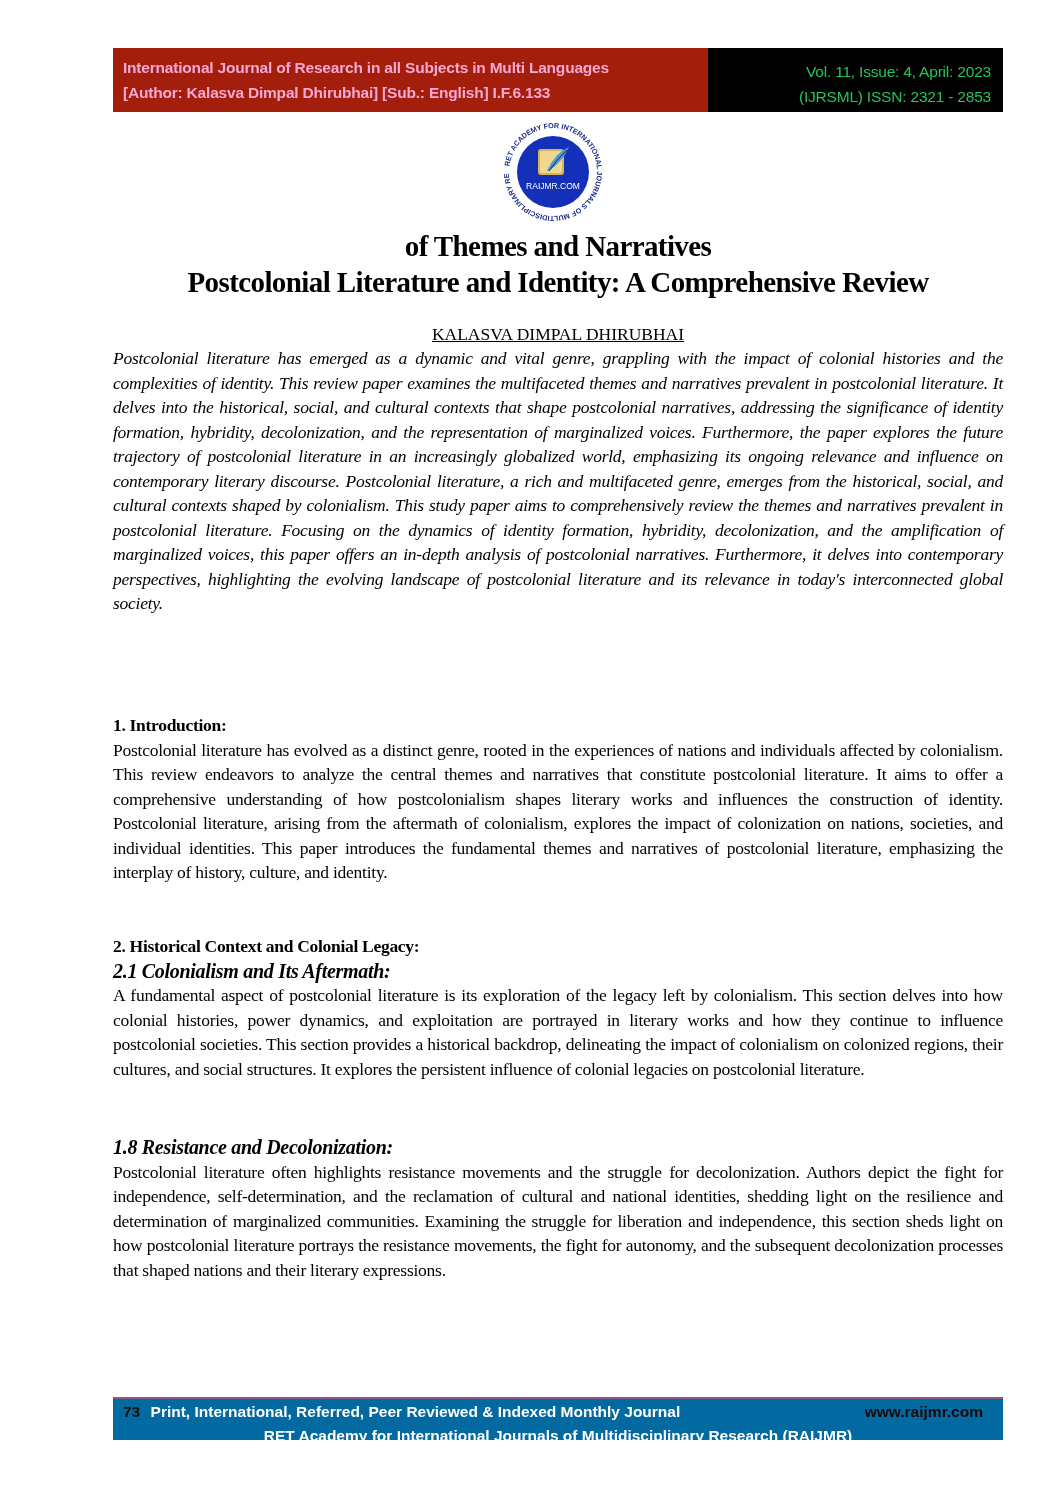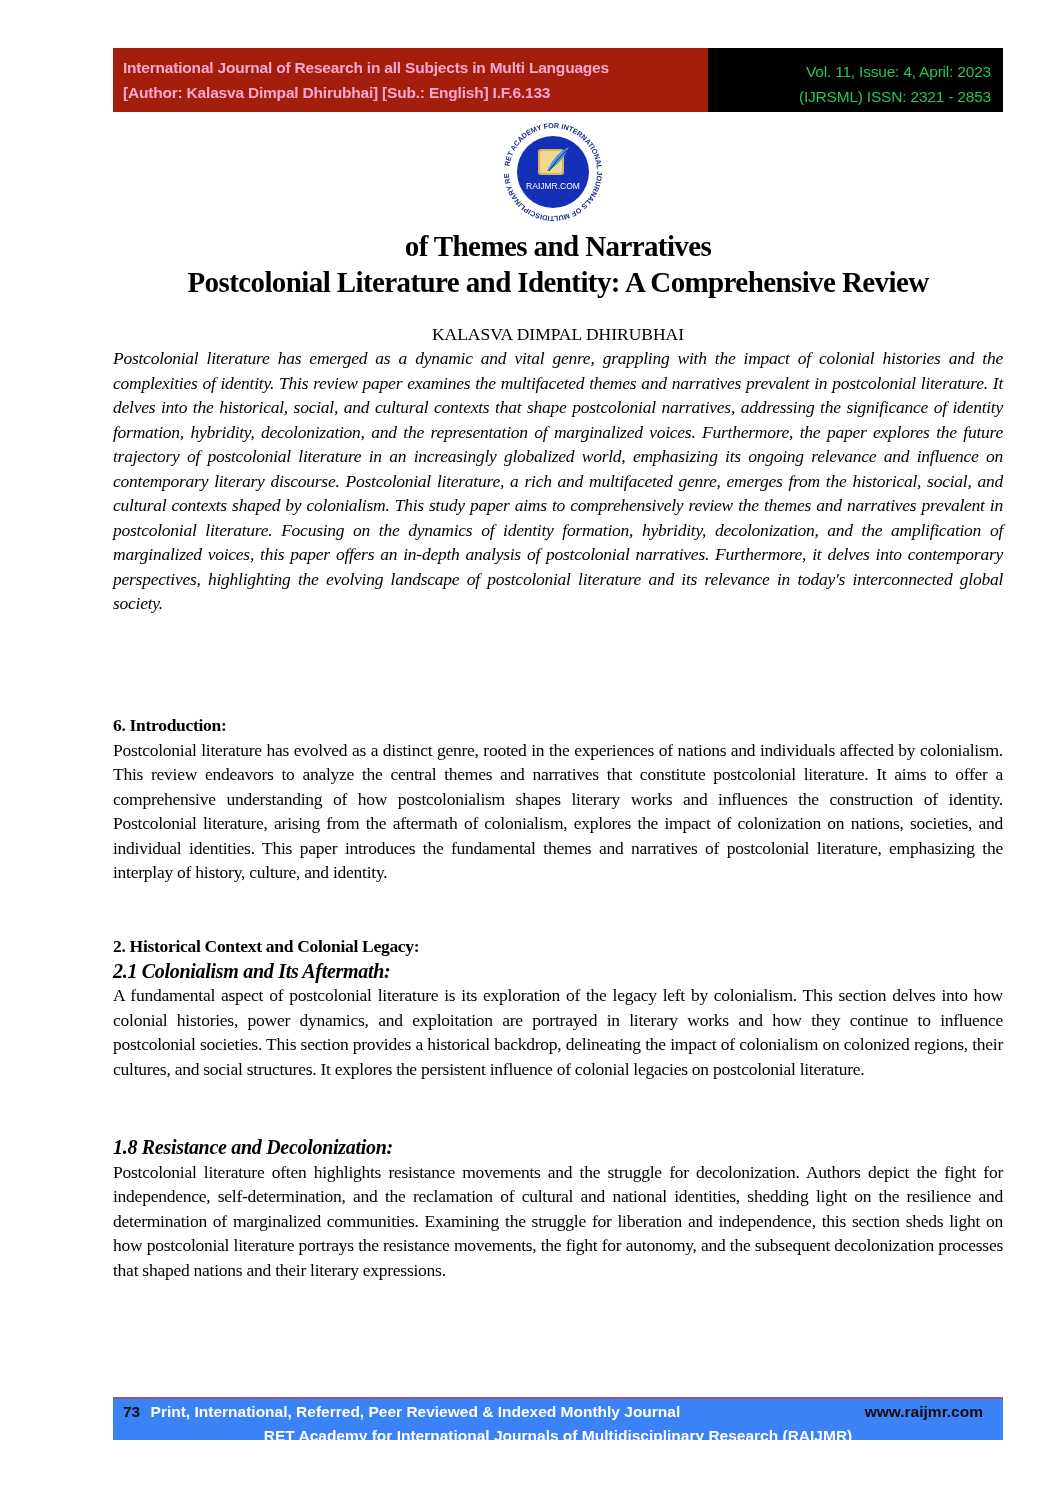--- a/index.html
+++ b/index.html
@@ -13,30 +13,30 @@
   .header-right { flex: 1; height: 100%; background: #000; color: #22c55e;
     font-family: "Liberation Sans", sans-serif; font-weight: normal; font-size: 15.5px;
     padding: 11px 12px 0 0; line-height: 25px; text-align: right; letter-spacing: -0.2px; }
 
   .logo { position: absolute; left: 503px; top: 123px; width: 100px; height: 98px; }
 
   .title { position: absolute; left: 113px; top: 228px; width: 890px; text-align: center;
     font-family: "Liberation Serif", serif; font-weight: bold; font-size: 29px; line-height: 36px;
     letter-spacing: -0.6px; }
   .author { position: absolute; left: 113px; top: 322px; width: 890px; text-align: center;
-    font-size: 17.5px; line-height: 24px; }
+    font-size: 17.5px; line-height: 24px; text-decoration: underline; }
 
   .section { position: absolute; left: 113px; width: 890px; }
   .heading { font-weight: bold; font-size: 17.5px; line-height: 24.5px; letter-spacing: -0.3px; }
   .subheading { font-weight: bold; font-style: italic; font-size: 20px; line-height: 24.5px; letter-spacing: -0.3px; }
   .para { font-size: 17.5px; line-height: 24.5px; text-align: justify; letter-spacing: -0.25px; }
   .para.italic { font-style: italic; }
 
   .footer { position: absolute; left: 113px; top: 1397px; width: 890px; height: 43px;
-    background: #3b82f6; border-top: 2px solid #8a5a80;
+    background: #0369a1; border-top: 2px solid #8a5a80;
     font-family: "Liberation Sans", sans-serif; font-weight: bold; font-size: 15.5px; color: #fff; }
   .footer-row1 { position: absolute; left: 10px; top: 4px; right: 20px; height: 24px; }
   .page-num { color: #111; margin-right: 6px; }
   .footer-url { position: absolute; right: 0; top: 0; color: #1a0a0a; }
   .footer-row2 { position: absolute; left: 0; right: 0; top: 28px; text-align: center; }
 </style>
 </head>
 <body>
 
 <div class="header">
@@ -73,21 +73,21 @@
   <div>Postcolonial Literature and Identity: A Comprehensive Review</div>
 </div>
 
 <div class="author">KALASVA DIMPAL DHIRUBHAI</div>
 
 <div class="section" style="top: 346px;">
   <div class="para italic">Postcolonial literature has emerged as a dynamic and vital genre, grappling with the impact of colonial histories and the complexities of identity. This review paper examines the multifaceted themes and narratives prevalent in postcolonial literature. It delves into the historical, social, and cultural contexts that shape postcolonial narratives, addressing the significance of identity formation, hybridity, decolonization, and the representation of marginalized voices. Furthermore, the paper explores the future trajectory of postcolonial literature in an increasingly globalized world, emphasizing its ongoing relevance and influence on contemporary literary discourse. Postcolonial literature, a rich and multifaceted genre, emerges from the historical, social, and cultural contexts shaped by colonialism. This study paper aims to comprehensively review the themes and narratives prevalent in postcolonial literature. Focusing on the dynamics of identity formation, hybridity, decolonization, and the amplification of marginalized voices, this paper offers an in-depth analysis of postcolonial narratives. Furthermore, it delves into contemporary perspectives, highlighting the evolving landscape of postcolonial literature and its relevance in today's interconnected global society.</div>
 </div>
 
 <div class="section" style="top: 713px;">
-  <div class="heading">6. Introduction:</div>
+  <div class="heading">1. Introduction:</div>
   <div class="para">Postcolonial literature has evolved as a distinct genre, rooted in the experiences of nations and individuals affected by colonialism. This review endeavors to analyze the central themes and narratives that constitute postcolonial literature. It aims to offer a comprehensive understanding of how postcolonialism shapes literary works and influences the construction of identity. Postcolonial literature, arising from the aftermath of colonialism, explores the impact of colonization on nations, societies, and individual identities. This paper introduces the fundamental themes and narratives of postcolonial literature, emphasizing the interplay of history, culture, and identity.</div>
 </div>
 
 <div class="section" style="top: 934px;">
   <div class="heading">2. Historical Context and Colonial Legacy:</div>
   <div class="subheading">2.1 Colonialism and Its Aftermath:</div>
   <div class="para">A fundamental aspect of postcolonial literature is its exploration of the legacy left by colonialism. This section delves into how colonial histories, power dynamics, and exploitation are portrayed in literary works and how they continue to influence postcolonial societies. This section provides a historical backdrop, delineating the impact of colonialism on colonized regions, their cultures, and social structures. It explores the persistent influence of colonial legacies on postcolonial literature.</div>
 </div>
 
 <div class="section" style="top: 1135px;">

